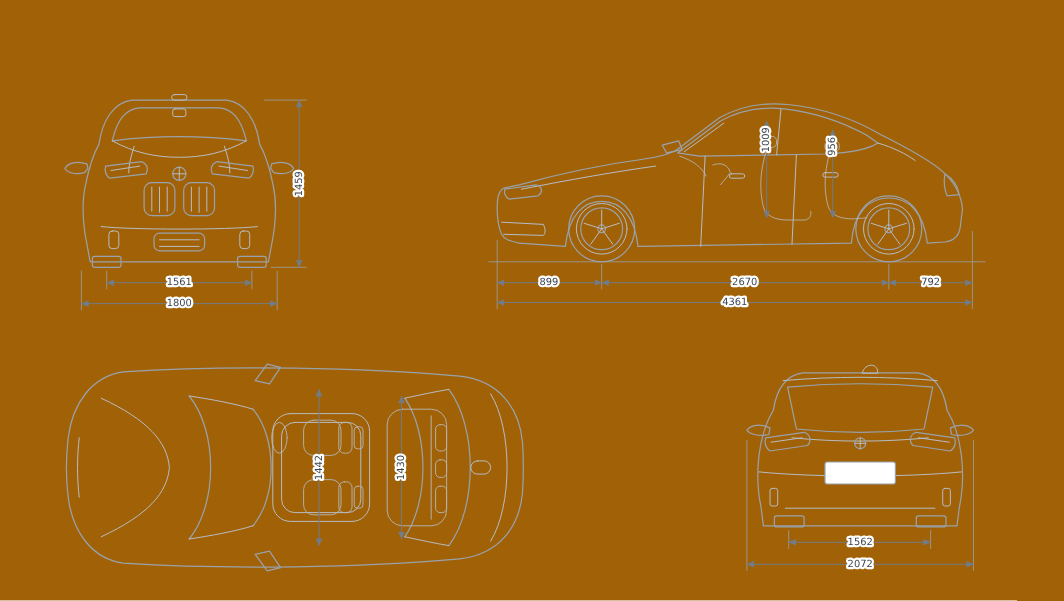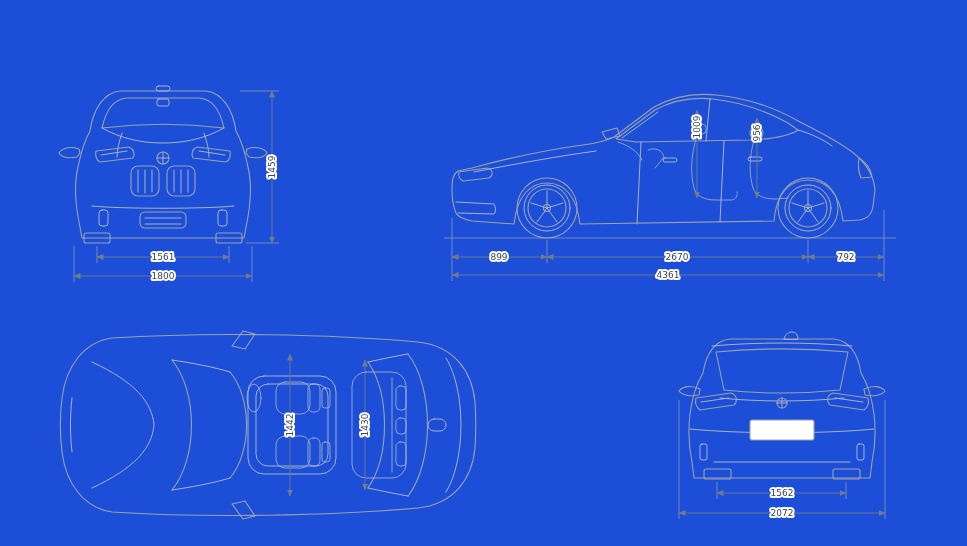--- a/index.html
+++ b/index.html
@@ -1,17 +1,17 @@
 <!DOCTYPE html>
 <html><head>
 <meta charset="utf-8">
 <style>
   html,body{margin:0;padding:0;background:#ffffff;}
   .stage{
-    width:967px;height:546px;position:relative;background:#1d4ed8;
+    width:967px;height:546px;position:relative;background:#a16207;
     font-family:"DejaVu Sans","Liberation Sans",sans-serif;
     overflow:hidden;
   }
   svg{display:block}
   .car{fill:none;stroke:#99a2ac;stroke-width:1.1;stroke-linecap:round;stroke-linejoin:round}
   .car-light{fill:none;stroke:#b6bdc5;stroke-width:0.9;stroke-linecap:round;stroke-linejoin:round}
   .fillwhite{fill:#ffffff;stroke:#99a2ac;stroke-width:1.1}
   .dim{stroke:#727c88;stroke-width:0.9;fill:none}
   .ext{stroke:#9aa3ad;stroke-width:0.7;fill:none}
   .dim-label{

